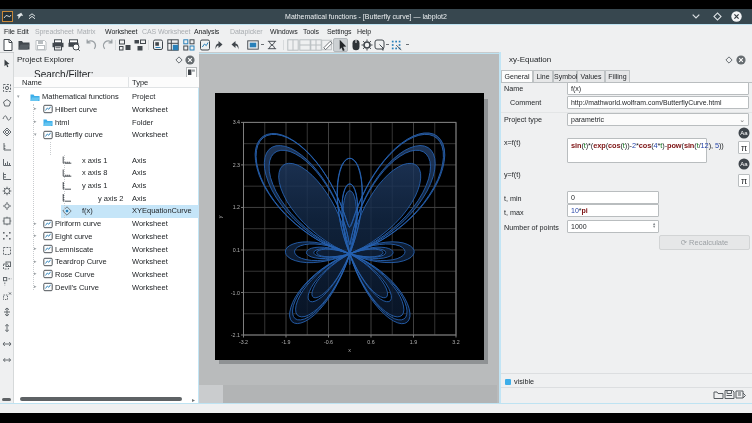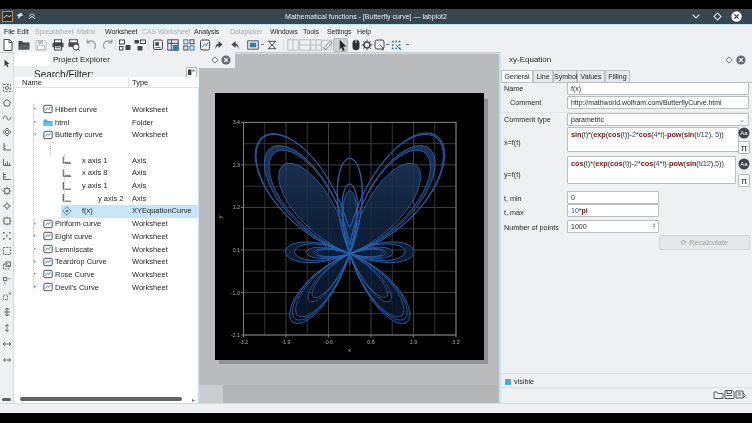--- a/index.html
+++ b/index.html
@@ -13,21 +13,21 @@
 #menubar { left:0; top:24px; width:752px; height:14px; background:#eff0f1; border-top:1px solid #bee3f2; color:#232629; font-size:7px; letter-spacing:-0.1px; }
 #menubar span { position:absolute; top:3px; }
 .mdis { color:#a9adb1; }
 
 #toolbar { left:0; top:38px; width:752px; height:15px; background:#eff0f1; border-bottom:1px solid #c8cbcd; }
 .tbi { position:absolute; top:1px; width:12px; height:12px; }
 
 #vstrip { left:0; top:53px; width:14px; height:350px; background:#eff0f1; border-right:1px solid #d6d9da; }
 
 #lpanel { left:14px; top:52px; width:185px; height:351px; background:#fff; border-right:1px solid #c2e5f5; }
-#lphead { left:0; top:0; width:185px; height:16px; background:#eff0f1;margin-left:36px; }
+#lphead { left:0; top:0; width:185px; height:16px; background:#eff0f1; }
 #lphead .t { position:absolute; left:3px; top:3px; font-size:8px; color:#232629; }
 #searchrow { left:0; top:14px; width:185px; height:14px; background:#eff0f1; }
 #colhead { left:0; top:25px; width:185px; height:11px; background:#fcfcfc; border-bottom:1px solid #e0e3e5; font-size:7.5px; color:#232629; }
 .trow { position:absolute; left:0; width:185px; height:12.7px; font-size:7.5px; color:#232629; }
 .trow .nm { position:absolute; top:1.5px; }
 .trow .tp { position:absolute; left:118px; top:1.5px; }
 .caret { position:absolute; width:5px; height:5px; color:#9aa0a4; font-size:5px; line-height:5px;}
 .ticon { position:absolute; top:1px; width:10px; height:10px; }
 
 #center { left:198px; top:53px; width:301px; height:350px; background:#b9bbbc; border-top:1px solid #bee3f2; }
@@ -372,20 +372,29 @@
         <rect x="0.5" y="0.5" width="10" height="10" fill="#fdfdfd" stroke="#b4b8ba"></rect>
         <rect x="2" y="2.5" width="3.4" height="5.5" fill="#3d4247"></rect>
         <rect x="5.9" y="2.5" width="3" height="2.2" fill="#9aa0a3"></rect>
       </svg>
   </div>
   <div class="abs" id="colhead">
     <div class="abs" style="left:8px;top:1px">Name</div>
     <div class="abs" style="left:118px;top:1px">Type</div>
     <div class="abs" style="left:114px;top:0;width:1px;height:11px;background:#e0e3e5"></div>
   </div>
+  <div class="trow" style="top:38.6px">
+      <div class="caret" style="left:3px;top:3px">▾</div>
+      <svg class="ticon" style="left:16px" width="10" height="10" viewBox="0 0 10 10">
+        <path d="M0.5 2.5 H3.5 L4.5 4 H9.5 V9 H0.5 Z" fill="#3daee9"></path>
+        <path d="M0.5 9 L2 5.5 H9.5 L8 9 Z" fill="#66c5f0"></path>
+      </svg>
+      <div class="nm" style="left:28px">Mathematical functions</div>
+      <div class="tp">Project</div>
+    </div>
 <div class="trow" style="top:51.3px">
       <div class="caret" style="left:20px;top:3px">▸</div>
       <svg class="ticon" style="left:29px" width="10" height="10" viewBox="0 0 10 10">
         <rect x="0.8" y="1.3" width="8.4" height="7.4" rx="1" fill="#fdfdfd" stroke="#3a4045" stroke-width="0.9"></rect>
         <path d="M2.5 6.5 L4.3 4 L5.8 5.3 L7.5 2.8" stroke="#2980b9" fill="none" stroke-width="0.9"></path>
       </svg>
       <div class="nm" style="left:41px">Hilbert curve</div>
       <div class="tp">Worksheet</div>
     </div>
 <div class="trow" style="top:64.0px">
@@ -517,31 +526,30 @@
 <div class="tab" style="left:32px;width:20px;line-height:12px;">Line</div>
 <div class="tab" style="left:52px;width:24px;line-height:12px;">Symbol</div>
 <div class="tab" style="left:76px;width:28px;line-height:12px;">Values</div>
 <div class="tab" style="left:104px;width:25px;line-height:12px;">Filling</div>
 <div class="abs" style="left:0px;top:30px;width:252px;height:1px;background:#bcc0c2"></div>
 <div class="fl" style="left:3px;top:31.5px">Name</div>
 <div class="inp" style="left:66px;top:29.5px;width:182px;height:13px;line-height:11px;padding-left:3px;font-size:7px">f(x)</div>
 <div class="fl" style="left:9px;top:45.5px">Comment</div>
 <div class="inp" style="left:66px;top:43.5px;width:182px;height:13px;line-height:11px;padding-left:3px;font-size:6.9px">http://mathworld.wolfram.com/ButterflyCurve.html</div>
 <div class="abs" style="left:0px;top:59.5px;width:252px;height:1px;background:#e3e5e6"></div>
-<div class="fl" style="left:3px;top:62.5px">Comment type</div>
+<div class="fl" style="left:3px;top:62.5px">Project type</div>
 <div class="inp" style="left:66px;top:60.5px;width:182px;height:13px;line-height:11px;padding-left:3px;font-size:7px;background:#fbfbfb">parametric<span style="position:absolute;right:3px;top:0;color:#777">⌄</span></div>
 <div class="fl" style="left:3px;top:86px">x=f(t)</div>
-<div class="inp eq" style="left:66px;top:75px;width:172px;height:25px;padding:2px 4px 0 3px"><b>sin</b>(<i>t</i>)*(<b>exp</b>(<b>cos</b>(<i>t</i>))-<s>2</s>*<b>cos</b>(<s>4</s>*<i>t</i>)-<b>pow</b>(<b>sin</b>(<i>t</i>/<s>12</s>), <s>5</s>))</div>
+<div class="inp eq" style="left:66px;top:86px;width:140px;height:25px;padding:2px 4px 0 3px"><b>sin</b>(<i>t</i>)*(<b>exp</b>(<b>cos</b>(<i>t</i>))-<s>2</s>*<b>cos</b>(<s>4</s>*<i>t</i>)-<b>pow</b>(<b>sin</b>(<i>t</i>/<s>12</s>), <s>5</s>))</div>
 <svg class="abs" style="left:237px;top:75px" width="12" height="12" viewBox="0 0 12 12">
       <circle cx="6" cy="6" r="5.5" fill="#3e444a"></circle>
       <text x="6" y="8.3" fill="#fff" font-size="6" text-anchor="middle">Aa</text>
     </svg>
 <div class="inp" style="left:237px;top:88.5px;width:12px;height:13px;text-align:center;font-size:9px;line-height:12px;padding:0">π</div>
 <div class="fl" style="left:3px;top:118px">y=f(t)</div>
-<div class="inp eq" style="left:66px;top:104px;width:169px;height:28px;padding:2px 0 0 3px"><b>cos</b>(<i>t</i>)*(<b>exp</b>(<b>cos</b>(<i>t</i>))-<s>2</s>*<b>cos</b>(<s>4</s>*<i>t</i>)-<b>pow</b>(<b>sin</b>(<i>t</i>/<s>12</s>),<s>5</s>))</div>
 <svg class="abs" style="left:237px;top:106px" width="12" height="12" viewBox="0 0 12 12">
       <circle cx="6" cy="6" r="5.5" fill="#3e444a"></circle>
       <text x="6" y="8.3" fill="#fff" font-size="6" text-anchor="middle">Aa</text>
     </svg>
 <div class="inp" style="left:237px;top:121.5px;width:12px;height:13px;text-align:center;font-size:9px;line-height:12px;padding:0">π</div>
 <div class="fl" style="left:3px;top:142px">t, min</div>
 <div class="inp" style="left:66px;top:138.5px;width:92px;height:13px;line-height:11px;padding-left:3px;font-size:7px">0</div>
 <div class="fl" style="left:3px;top:155.5px">t, max</div>
 <div class="inp" style="left:66px;top:152px;width:92px;height:13px;line-height:11px;padding-left:3px;font-size:7px"><span style="color:#2544a8">10</span>*<b style="color:#7c1112;font-weight:bold">pi</b></div>
 <div class="fl" style="left:3px;top:171px">Number of points</div>

